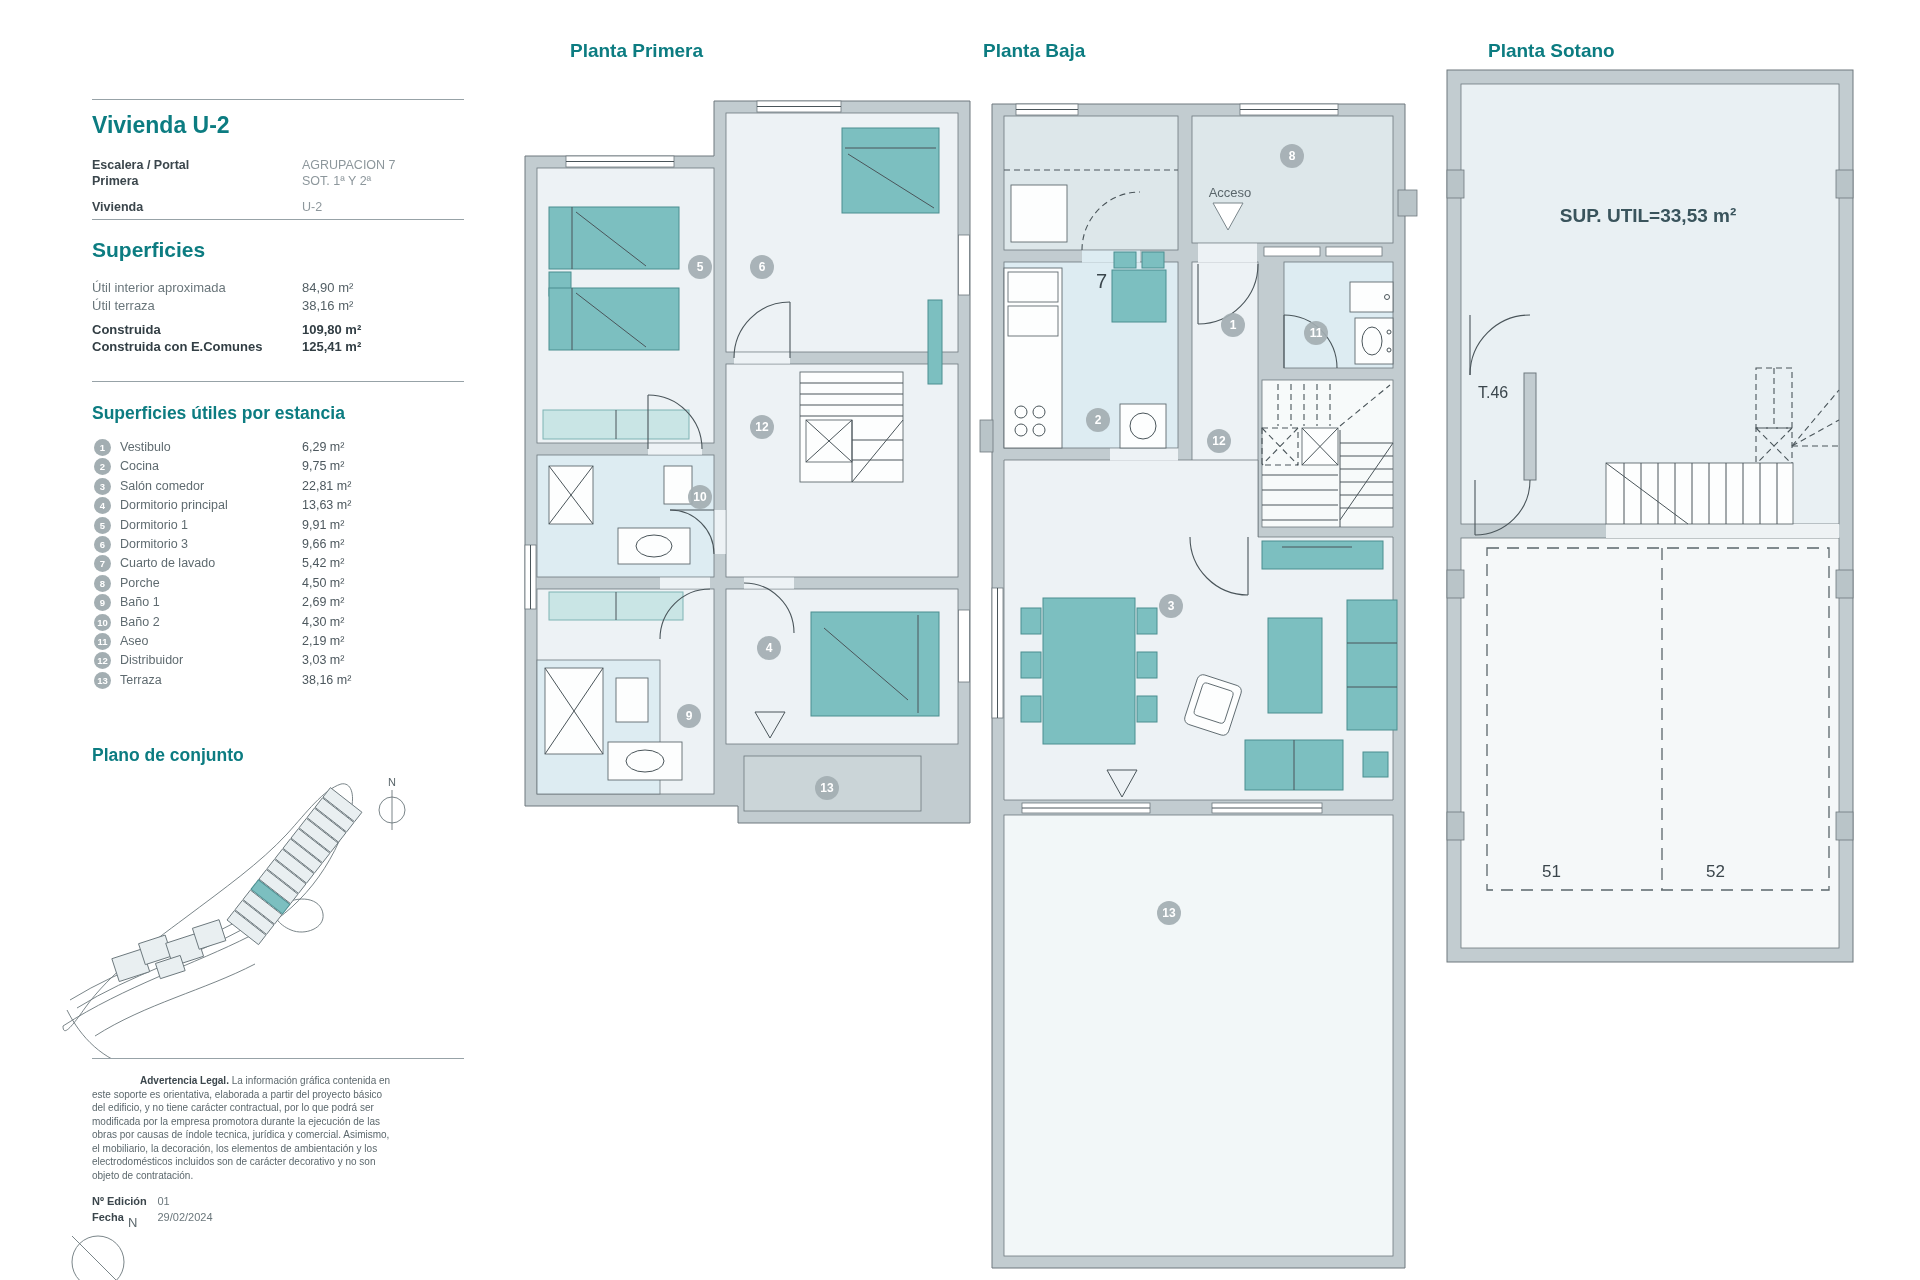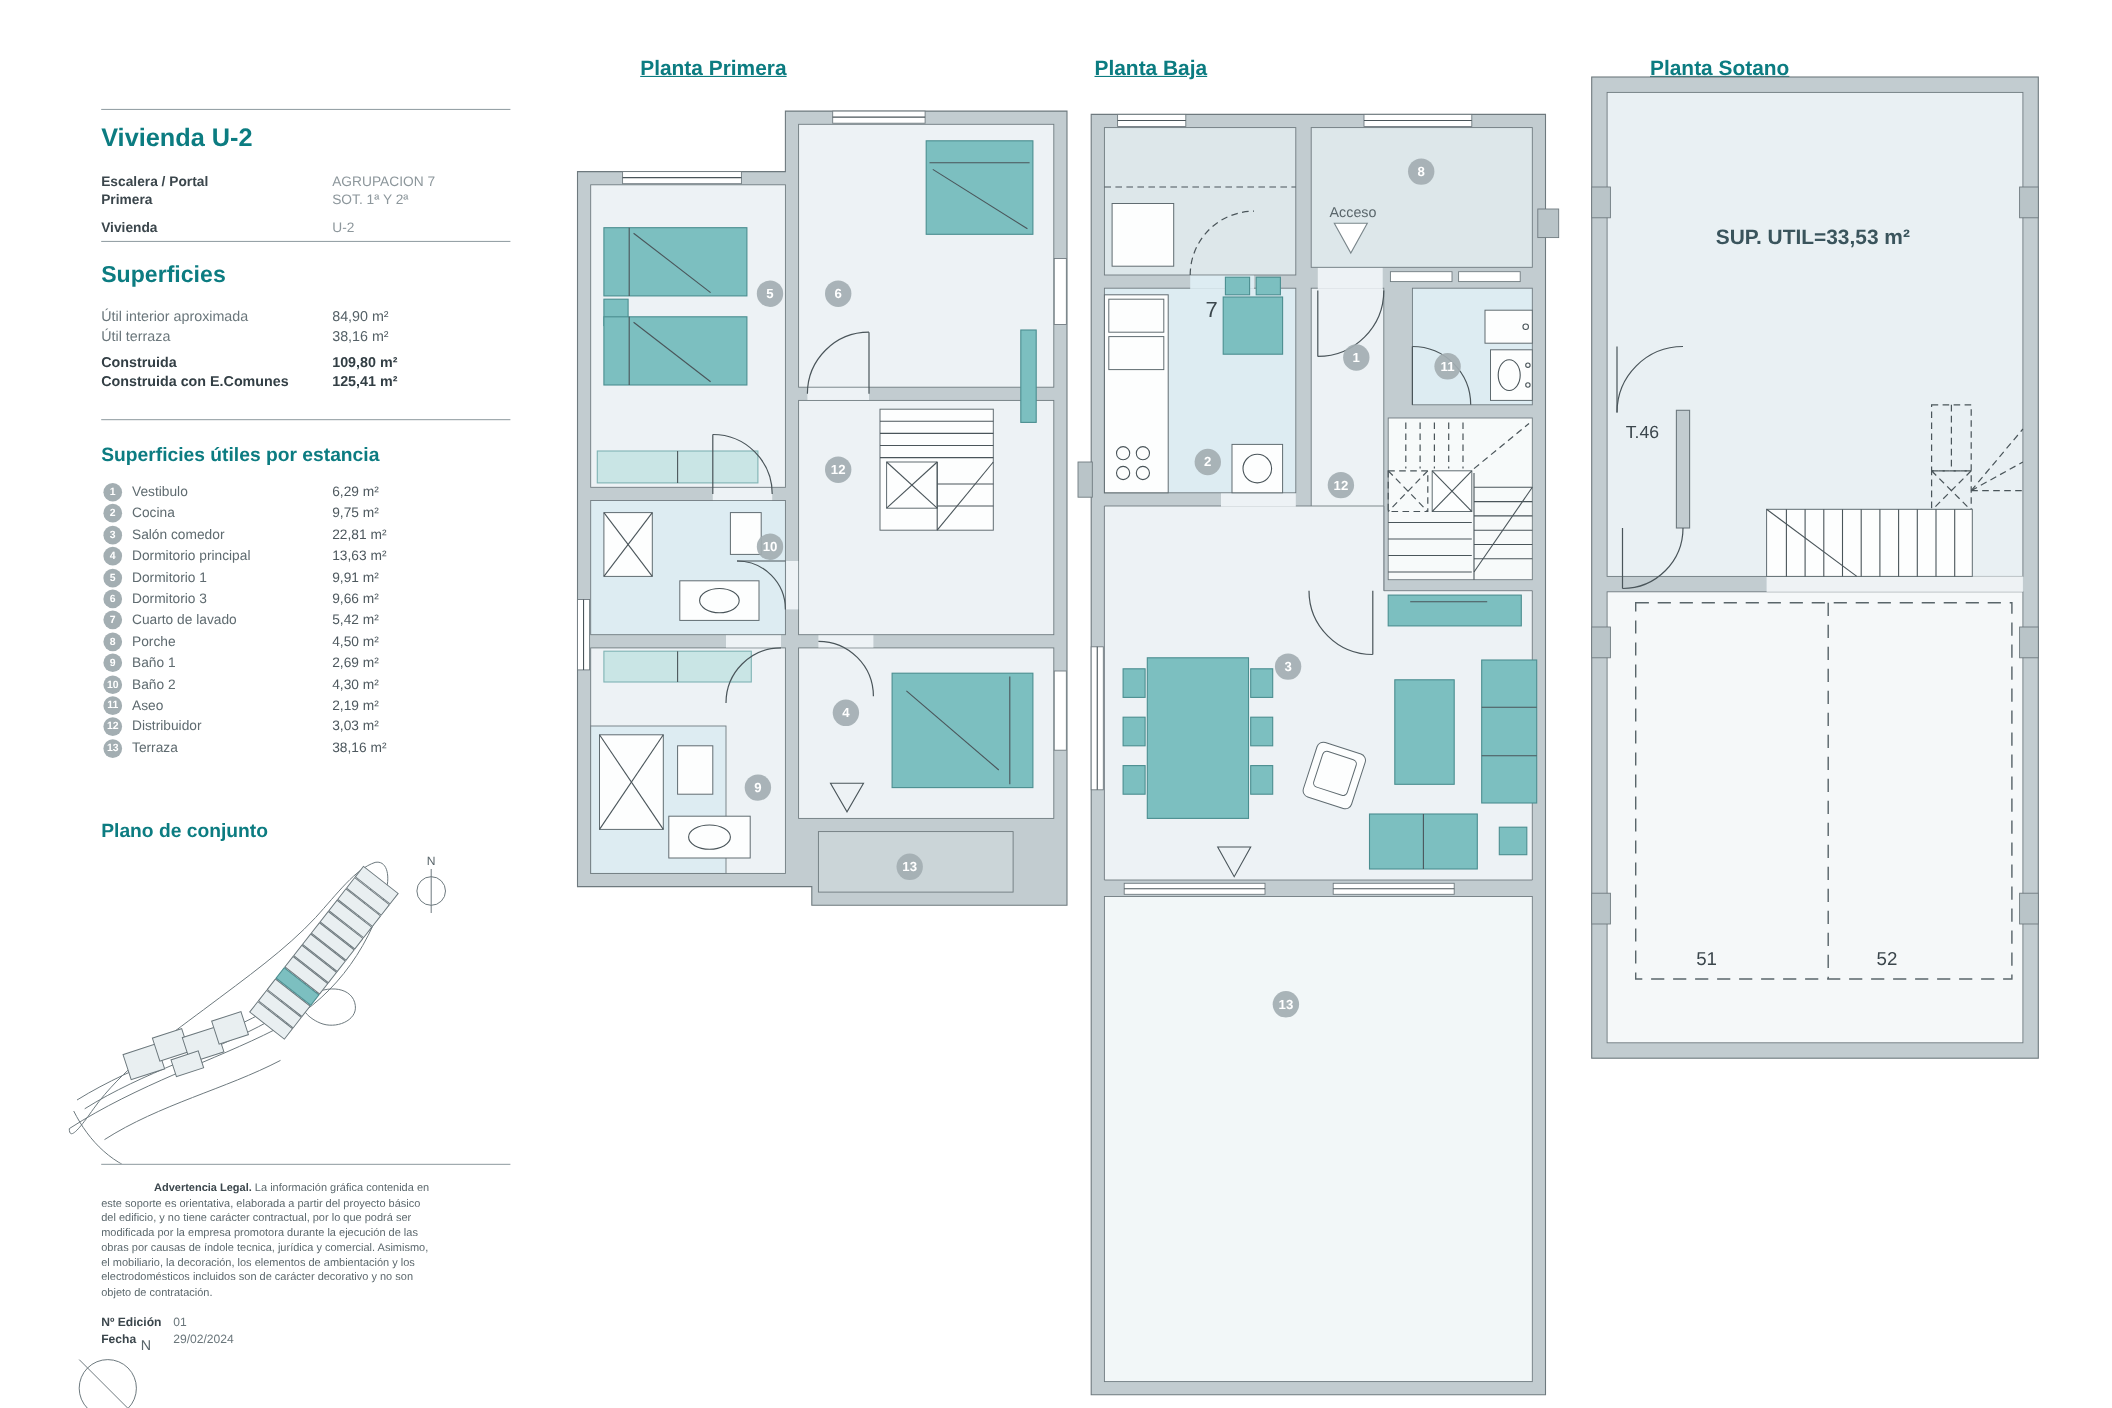--- a/index.html
+++ b/index.html
@@ -22,21 +22,21 @@
   .est-row{position:relative;height:19.4px;}
   .est-num{position:absolute;left:2px;top:1px;width:17px;height:17px;border-radius:50%;
            background:#a3aeb2;color:#fff;font-size:9.5px;line-height:17px;text-align:center;font-weight:bold;}
   .est-label{position:absolute;left:28px;top:2px;font-size:12.5px;color:#5f6b70;}
   .est-value{position:absolute;left:210px;top:2px;font-size:12.5px;color:#4d585e;}
   .legal{position:absolute;left:0;top:1074px;width:302px;margin:0;font-size:10px;line-height:13.5px;color:#5c686d;}
   .legal b{color:#3b464c;margin-left:48px;}
   .ed-label{display:inline-block;width:62px;font-weight:bold;font-size:11px;color:#3b464c;}
   .ed-value{font-size:11px;color:#6a767b;}
   
-  .plan-title{position:absolute;margin:12px;font-size:19px;font-weight:bold;color:#0c7c81;text-decoration:underline;}
+  .plan-title{position:absolute;margin:0;font-size:19px;font-weight:bold;color:#0c7c81;}
   .plan-svg{position:absolute;}
   svg text{font-family:"Liberation Sans",sans-serif;}
   .wall{fill:#c2ccd0;stroke:#6e797e;stroke-width:1;}
   .room{fill:#edf2f5;stroke:#6e797e;stroke-width:0.8;}
   .room-b{fill:#ddecf2;stroke:#6e797e;stroke-width:0.8;}
   .room-p{fill:#dde7ea;stroke:#6e797e;stroke-width:0.8;}
   .room-t{fill:#f2f7f8;stroke:#6e797e;stroke-width:0.8;}
   .gapA{fill:#edf2f5;}
   .gapB{fill:#ddecf2;}
   .win{fill:#ffffff;stroke:#6e797e;stroke-width:0.8;}

